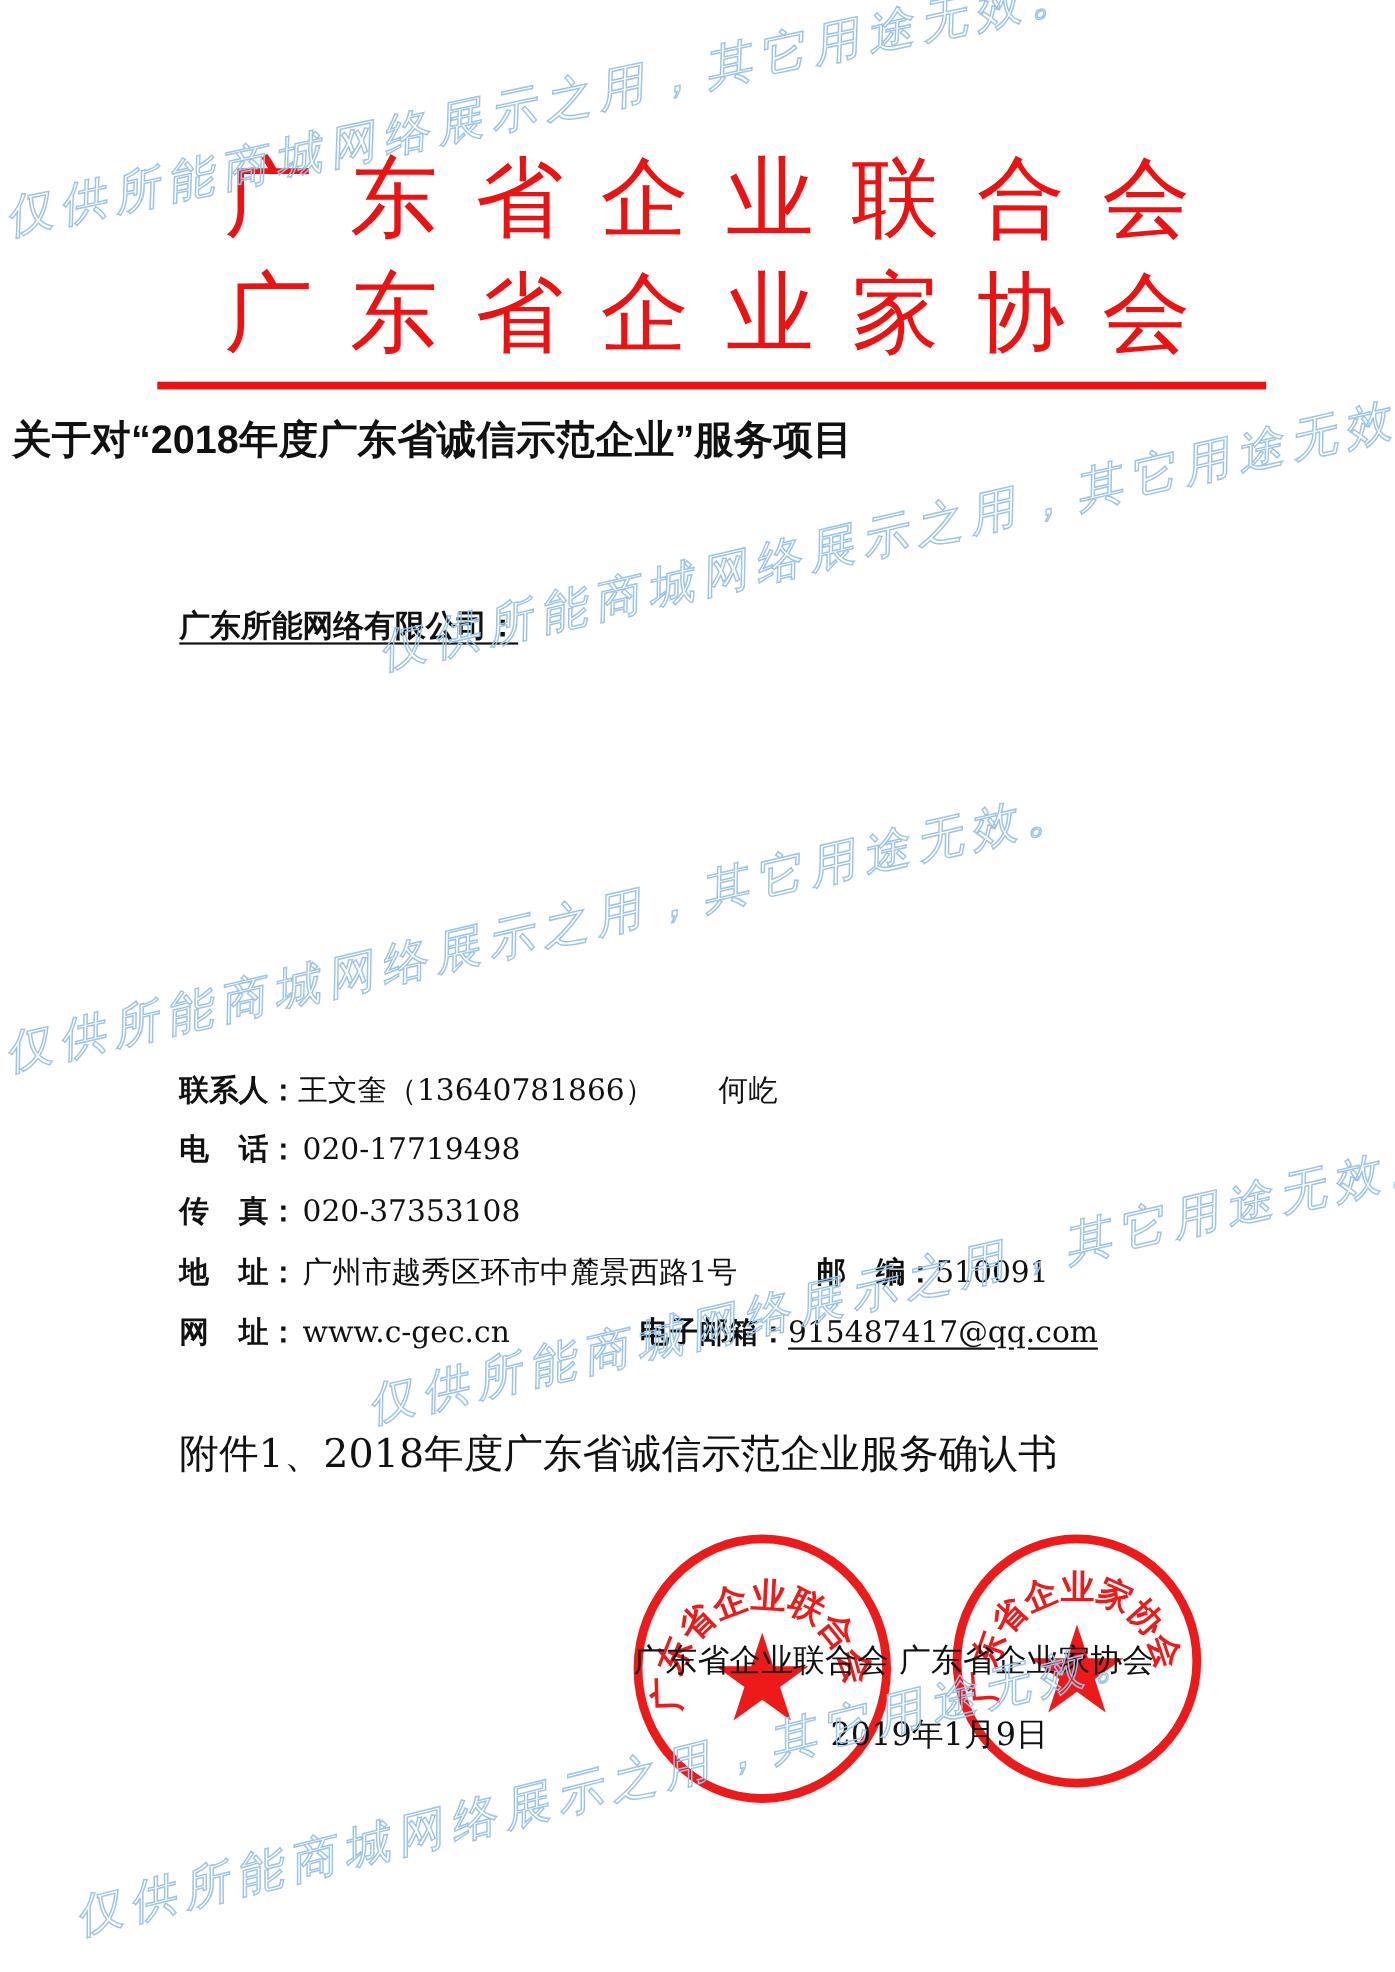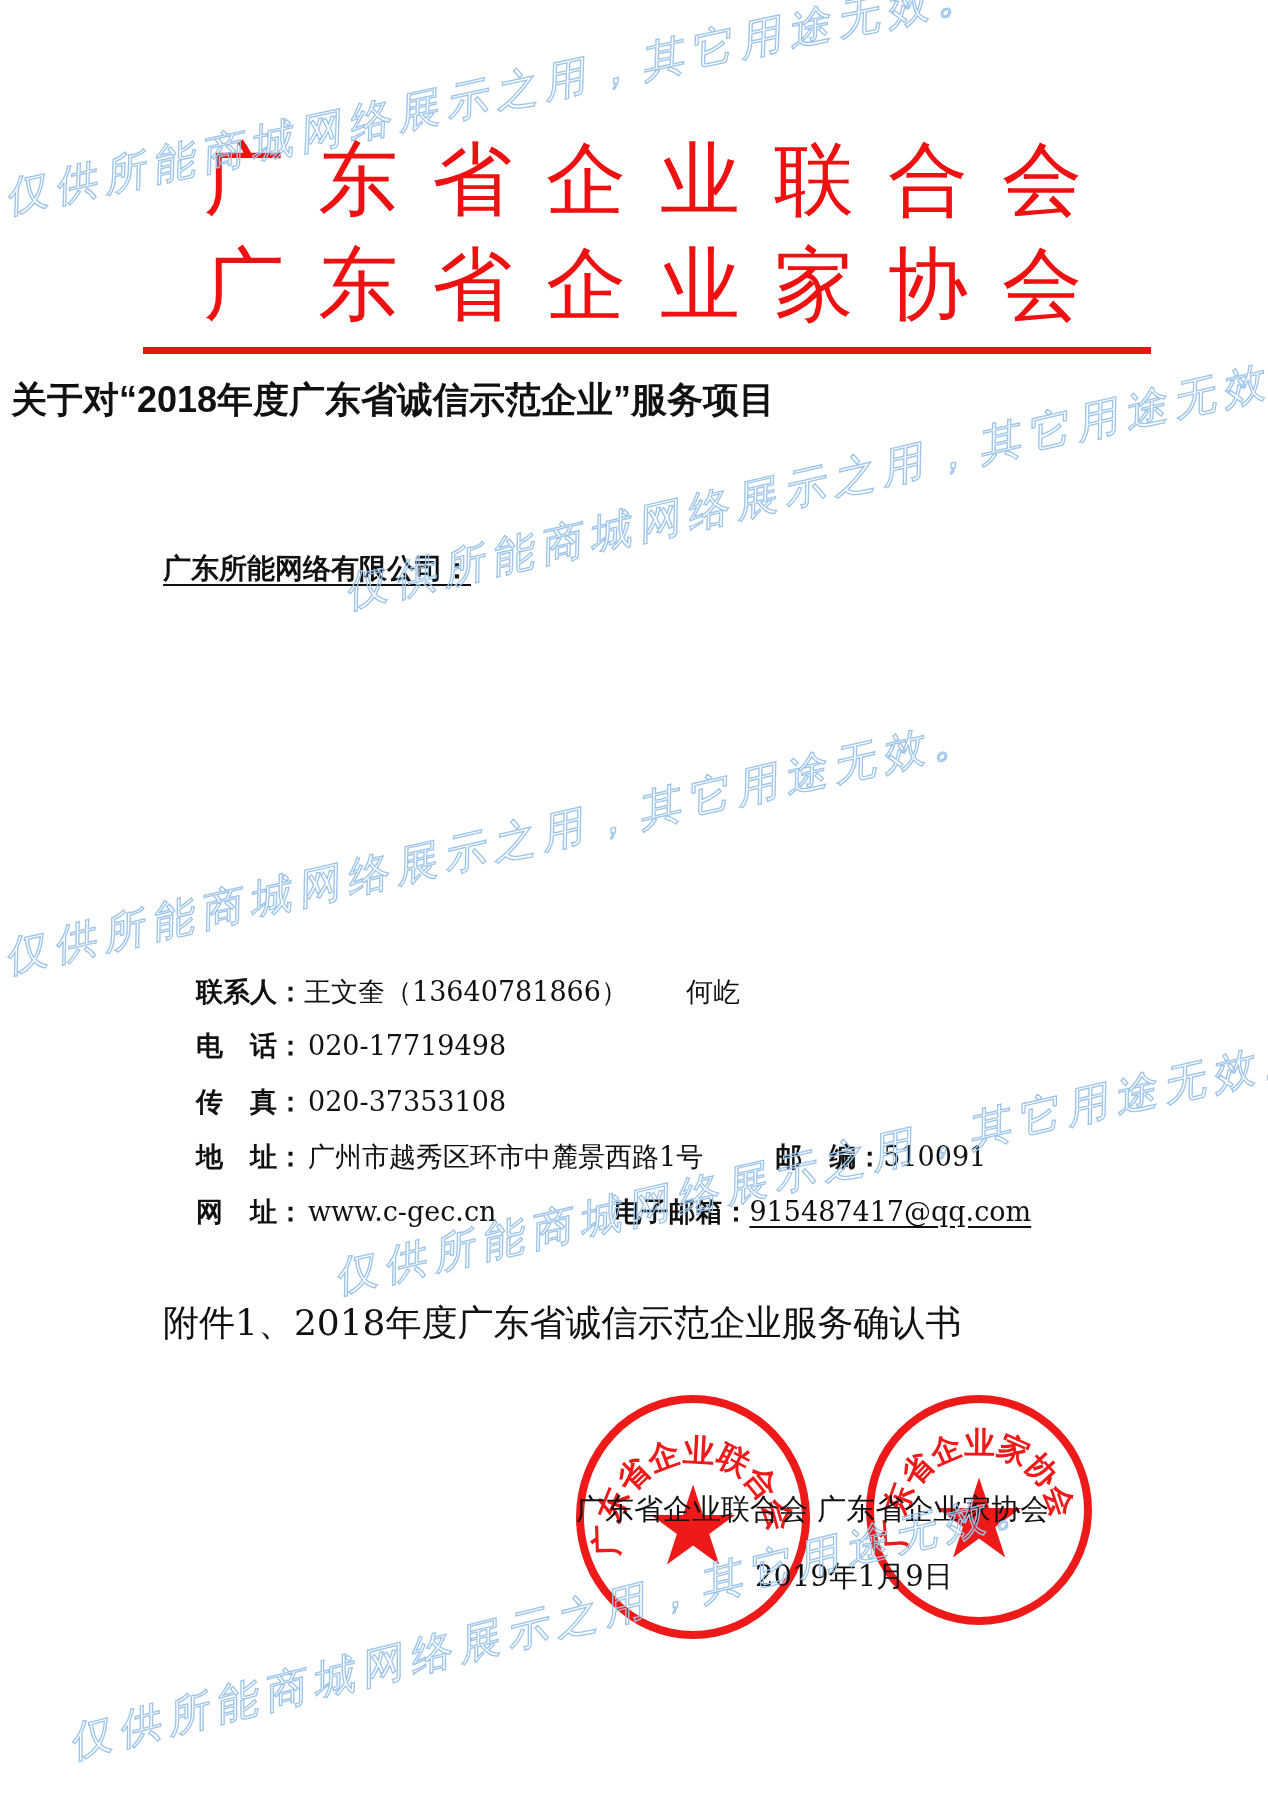--- a/index.html
+++ b/index.html
@@ -20,21 +20,21 @@
     .t2 { top: 440px; }
 
     .recipient { position: absolute; left: 152px; top: 550px; font-family: "DejaVu Sans", sans-serif;
                  font-weight: bold; font-size: 28px; text-decoration: underline; text-underline-offset: 6px; text-align: right; }
 
     .body-para { position: absolute; left: 152px; width: 980px; font-size: 28px; line-height: 54px;
                  text-indent: 64px; text-align: justify; margin: 0; }
     .p1 { top: 594px; }
     .p2 { top: 757px; }
 
-    .contact { position: absolute; left: 152px; font-size: 27px; line-height: 1; white-space: nowrap; margin-left: 33px; }
+    .contact { position: absolute; left: 152px; font-size: 27px; line-height: 1; white-space: nowrap; }
     .contact .lbl { font-family: "DejaVu Sans", sans-serif; font-weight: bold; display: inline-block; }
     .c1 { top: 978px; } .c2 { top: 1032px; } .c3 { top: 1088px; } .c4 { top: 1143px; } .c5 { top: 1198px; }
     .lbl-wide { width: 112px; }
     .gap { display: inline-block; }
     .email { text-decoration: underline; text-underline-offset: 5px; }
 
     .attachment { position: absolute; left: 152px; top: 1305px; font-size: 36px; line-height: 1; }
 
     .seal { position: absolute; width: 232px; height: 232px; border: 8px solid #ee1a1a;
             border-radius: 50%; box-sizing: border-box; }

